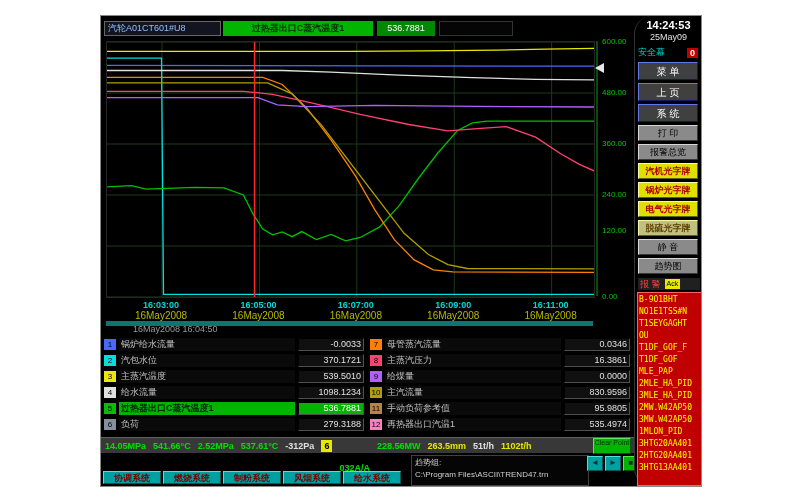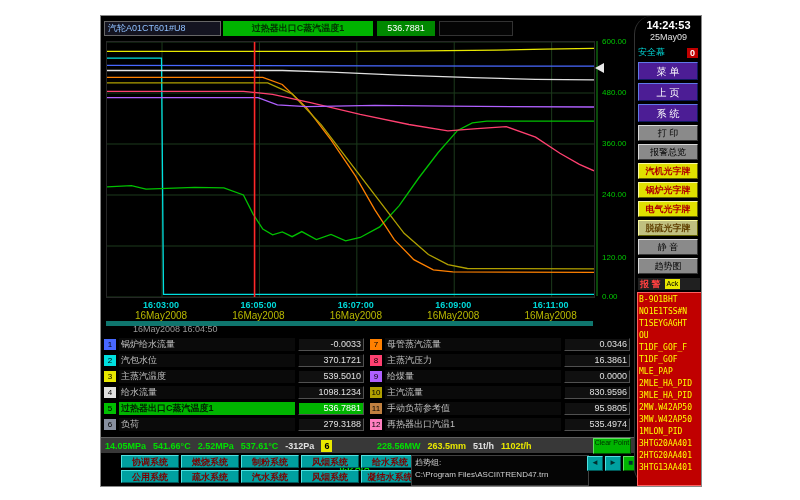--- a/index.html
+++ b/index.html
@@ -44,21 +44,21 @@
   .statusbar{position:absolute;left:0;top:421px;width:533px;height:16px;background:#383838;
         border-top:1px solid #606060;display:flex;align-items:center;padding-left:4px;box-sizing:border-box;}
   #status-items{display:flex;align-items:center;gap:7px;flex:1;overflow:hidden;text-align:center;}
   .status-item{font-size:9px;font-weight:bold;white-space:nowrap;}
   .status-badge{background:#e8e800;color:#000;font-size:9px;font-weight:bold;padding:0 3px;height:12px;line-height:12px;}
   .clear-btn{margin-left:4px;margin-right:3px;background:#00b400;border:1px solid;
         border-color:#60e060 #005000 #005000 #60e060;color:#003000;font-size:7px;line-height:7px;
         width:36px;height:14px;text-align:center;flex:none;}
   
   .bottombar{position:absolute;left:0;top:439px;width:533px;height:31px;}
-  .brow{position:absolute;left:20px;display:flex;gap:2px;}
+  .brow{position:absolute;left:2px;display:flex;gap:2px;margin-top:16px;}
   #bottom-row1{top:0;}
   #bottom-row2{top:15px;}
   .tbtn{width:58px;height:13px;background:#00a0a0;border:1px solid;
         border-color:#50e0e0 #005858 #005858 #50e0e0;color:#7a0000;font-size:9px;font-weight:bold;
         text-align:center;line-height:12px;white-space:nowrap;overflow:hidden;box-sizing:border-box;}
   .path-box{position:absolute;left:310px;top:0;width:170px;height:27px;background:#050505;
         border:1px solid #404040;color:#d0d0d0;font-size:8px;line-height:12px;padding:1px 3px;overflow:hidden;}
   .aux{position:absolute;left:486px;top:1px;display:flex;gap:2px;}
   .aux-btn{width:14px;height:13px;background:#00a0a0;border:1px solid;
         border-color:#50e0e0 #005858 #005858 #50e0e0;color:#003030;font-size:8px;text-align:center;line-height:12px;}
@@ -66,28 +66,28 @@
   
   .sidebar{position:absolute;left:533px;top:0;width:67px;height:470px;background:#000;border-left:1px solid #333;border-radius:18px;}
   .sb-time{position:absolute;top:3px;width:100%;text-align:center;color:#fff;font-size:11px;font-weight:bold;}
   .sb-date{position:absolute;top:16px;width:100%;text-align:center;color:#e0e0e0;font-size:9px;}
   .sb-safety{position:absolute;top:30px;left:3px;width:60px;height:13px;color:#00d8d8;font-size:9px;
         display:flex;justify-content:space-between;align-items:center;}
   .sb-safety .badge{background:#c00000;color:#fff;padding:0 3px;font-weight:bold;font-size:9px;}
   #sb-buttons{position:absolute;top:46px;left:0;width:67px;}
   .sb-btn{width:60px;height:18px;margin:0 0 3px 3px;text-align:center;font-size:10px;line-height:18px;
         overflow:hidden;white-space:nowrap;box-sizing:border-box;}
-  .sb-btn.blue{background:#4c1d95;color:#fff;border:1px solid;border-color:#6078e8 #101860 #101860 #6078e8;}
+  .sb-btn.blue{background:#404040;color:#fff;border:1px solid;border-color:#6078e8 #101860 #101860 #6078e8;}
   .sb-btn.gray{background:#8a8a8a;color:#000;border:1px solid;border-color:#d8d8d8 #383838 #383838 #d8d8d8;
         height:16px;line-height:15px;font-size:9px;}
   .sb-btn.ann{height:16px;line-height:15px;font-size:9px;font-weight:bold;border:1px solid;
         border-color:#f8f8a0 #606000 #606000 #f8f8a0;}
   .alarm-header{position:absolute;top:262px;left:3px;width:60px;height:12px;background:#202020;
         display:flex;gap:4px;align-items:center;padding-left:2px;}
-  .ah-label{color:#ff4040;font-size:9px;font-weight:bold;}
+  .ah-label{color:#ff4040;font-size:9px;font-weight:normal;}
   .ah-ack{background:#e8e800;color:#000;font-size:7px;padding:0 2px;line-height:10px;}
   .alarm-list{position:absolute;top:276px;left:2px;width:62px;height:190px;background:#c00000;
         border:1px solid #ff6060;overflow:hidden;padding:1px 1px;}
   .alarm-line{color:#ffff00;font-size:8px;line-height:12px;white-space:nowrap;overflow:hidden;
         font-family:"DejaVu Sans Mono",monospace;}
 </style>
 </head>
 <body>
 
 <div class="screen">
@@ -122,21 +122,21 @@
         <polyline points="0.0,49.3 136.4,49.3 165.6,52.3 204.5,60.8 253.2,72.3 301.9,82.5 340.9,88.8 370.1,86.7 399.3,84.6 428.6,95.2 452.9,111.3 472.4,122.4 487.0,128.8" fill="none" stroke="#ff4070" stroke-width="1.3"></polyline>
         <polyline points="0.0,55.7 151.0,55.7 170.4,62.9 199.7,64.6 267.9,63.3 340.9,64.2 487.0,65.0" fill="none" stroke="#b060ff" stroke-width="1.3"></polyline>
         <line x1="147.561" y1="0" x2="147.561" y2="255" stroke="#ff2828" stroke-width="1.6"></line>
       </svg>
   </div>
   <div class="scale-col" id="scale-col">
       <div class="scale-label" style="top: 0px;">600.00</div>
       <div class="scale-label" style="top: 51px;">480.00</div>
       <div class="scale-label" style="top: 102px;">360.00</div>
       <div class="scale-label" style="top: 153px;">240.00</div>
-      <div class="scale-label" style="top: 216px;">120.00</div>
+      <div class="scale-label" style="top: 189px;">120.00</div>
       <div class="scale-label" style="top: 255px;">0.00</div>
     </div>
   <div id="value-pointer" style="top: 46.8642px;"></div>
   <div class="time-axis" id="time-axis">
       <div class="time-tick" style="left: 24.031px;">
         <div class="t">16:03:00</div>
         <div class="d">16May2008</div>
       </div>
       <div class="time-tick" style="left: 121.431px;">
         <div class="t">16:05:00</div>

